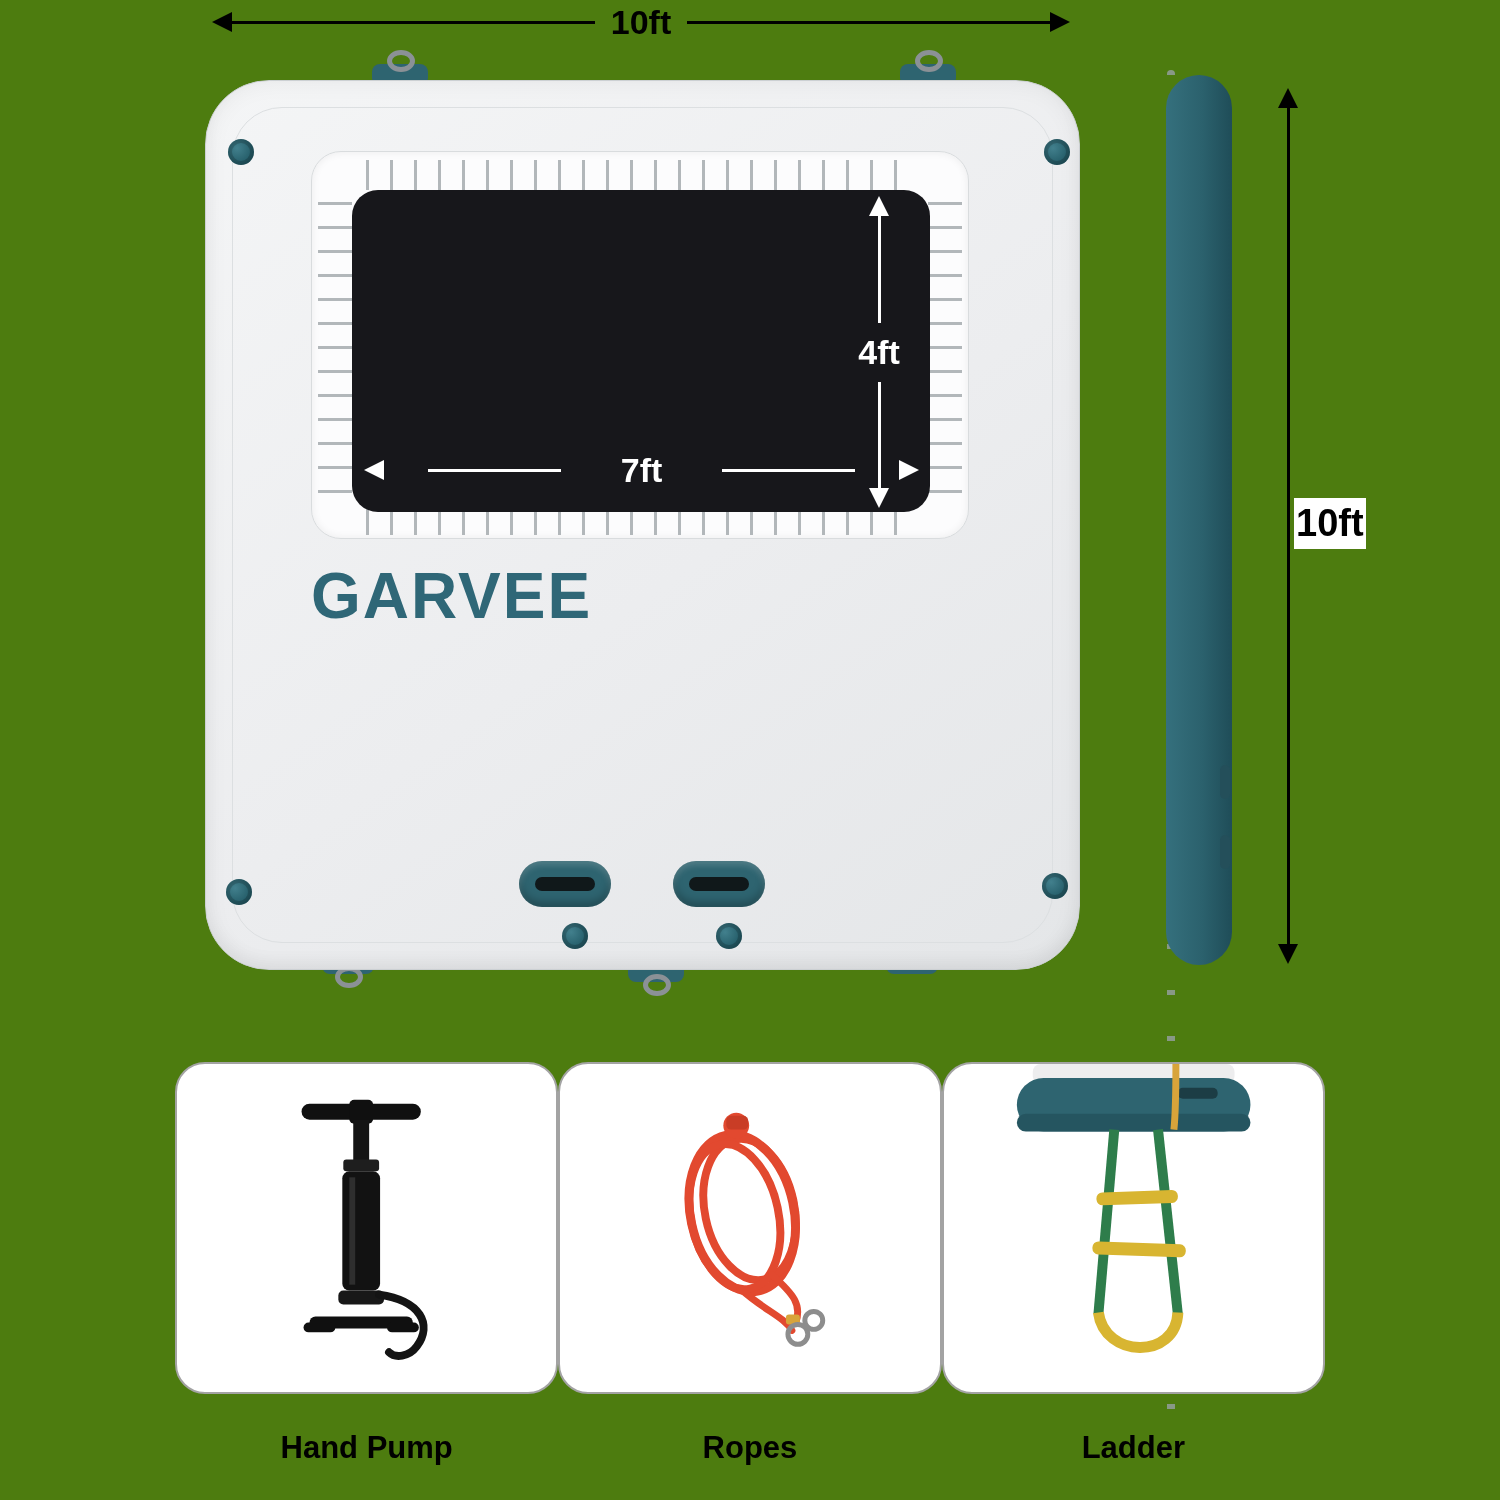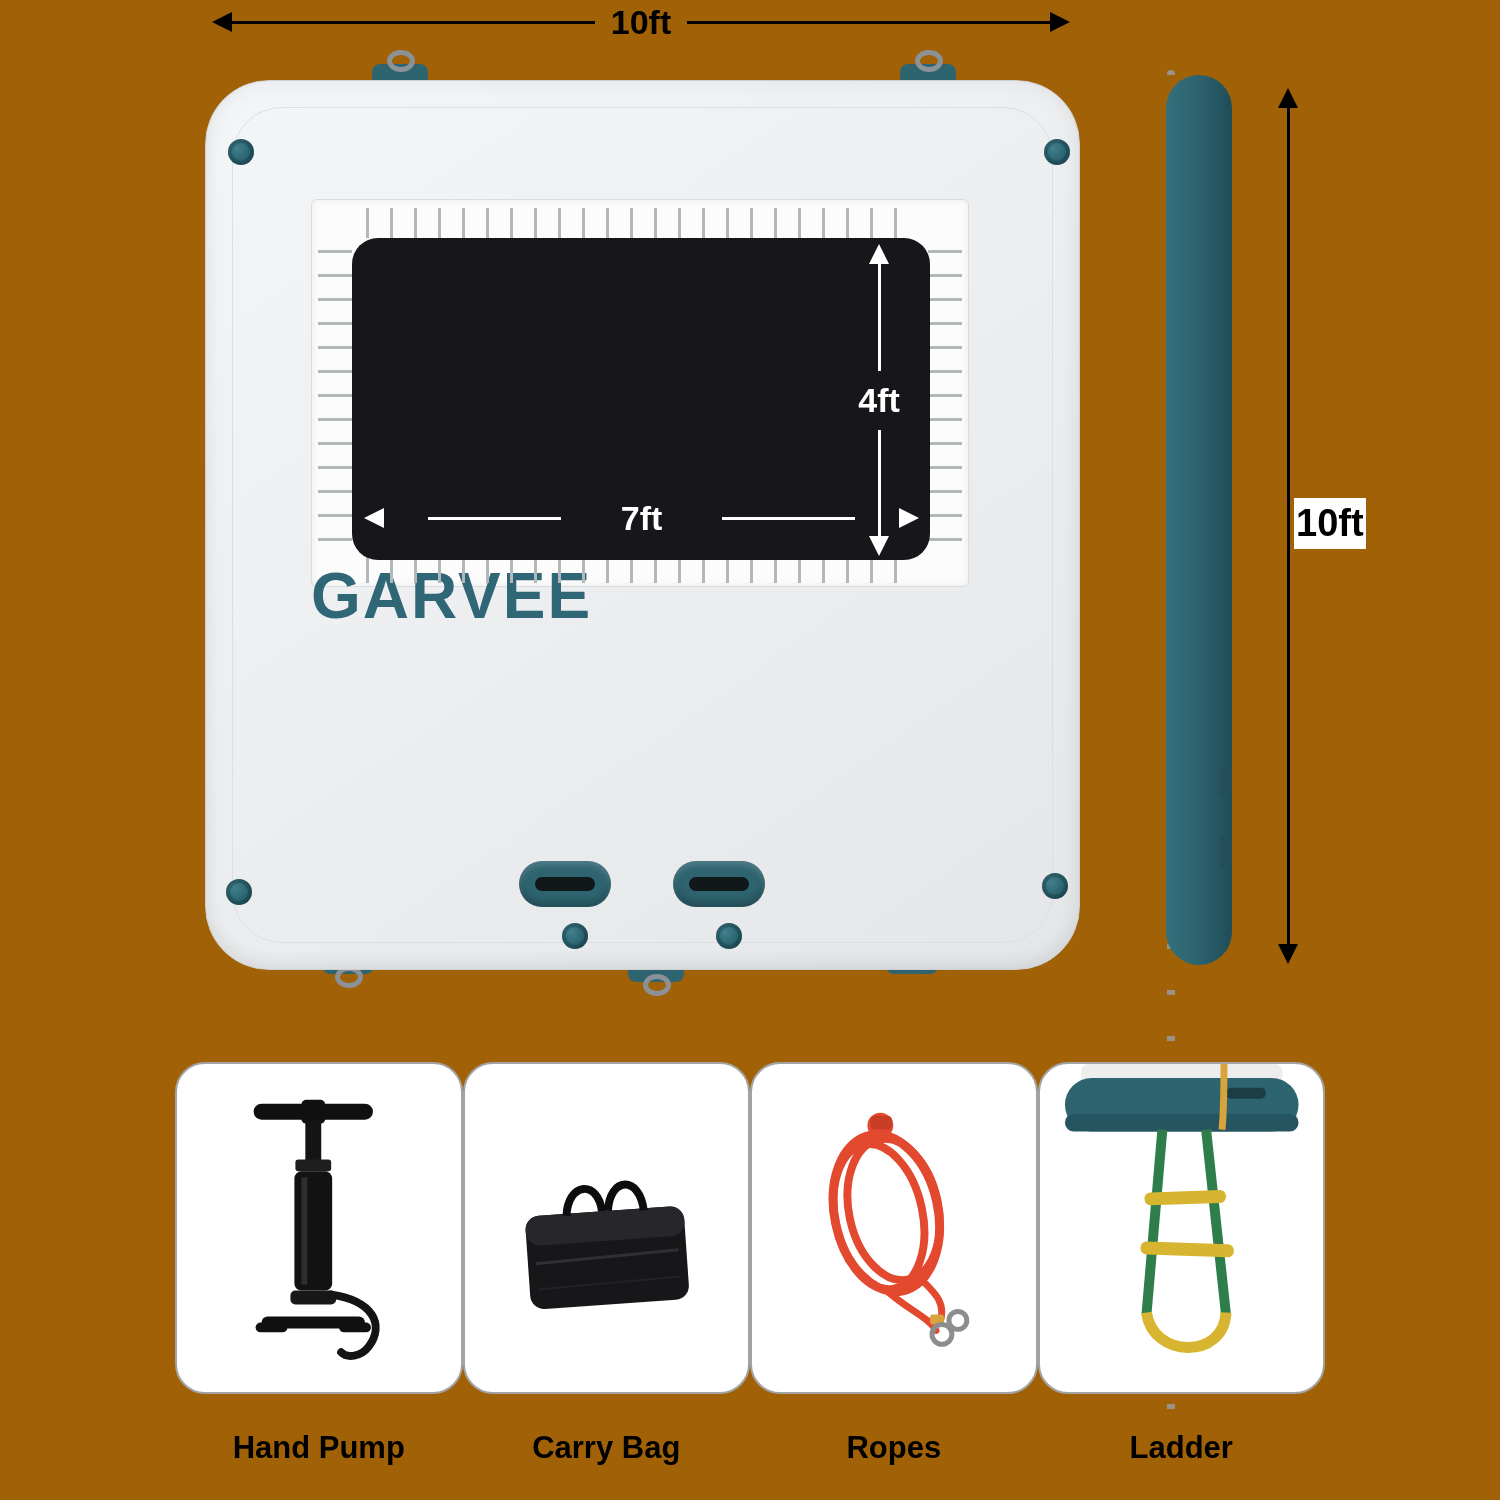--- a/index.html
+++ b/index.html
@@ -1,18 +1,18 @@
 <!DOCTYPE html>
 <html><head>
 <meta charset="utf-8">
 <style>
   * { margin:0; padding:0; box-sizing:border-box; }
   html,body { background:#fff; }
   body { font-family:"Liberation Sans", sans-serif; }
-  .canvas { position:relative; width:1500px; height:1500px; background:#a16207; overflow:hidden; }
+  .canvas { position:relative; width:1500px; height:1500px; background:#4d7c0f; overflow:hidden; }
 
   
   .dim-h { position:absolute; display:flex; align-items:center; }
   .dim-h .line { flex:1; height:3px; background:#000; }
   .dim-h .ah-l { width:0; height:0; border-top:10px solid transparent; border-bottom:10px solid transparent; border-right:20px solid #000; }
   .dim-h .ah-r { width:0; height:0; border-top:10px solid transparent; border-bottom:10px solid transparent; border-left:20px solid #000; }
   .dim-h .lbl { font-size:34px; font-weight:bold; color:#000; margin:0 16px; }
 
   .dim-v { position:absolute; display:flex; flex-direction:column; align-items:center; }
   .dim-v .line { flex:1; width:3px; background:#000; }
@@ -45,23 +45,22 @@
     position:absolute; left:26px; top:26px; right:26px; bottom:26px;
     border:1px solid #dcdfe1; border-radius:50px;
   }
   .valve {
     position:absolute; width:26px; height:26px; border-radius:50%;
     background:radial-gradient(circle at 35% 35%, #42808d, #27606c 60%, #1c4a54);
     box-shadow:inset 0 0 0 4px rgba(0,0,0,0.18);
   }
   .tramp {
     position:absolute; left:105px; top:70px; width:658px; height:388px;
-    background:#fcfcfd; border:1px solid #d9dcde; border-radius:6px;
+    background:#fcfcfd; border:1px solid #d9dcde; border-radius:30px;
     box-shadow:inset 0 0 8px rgba(0,0,0,0.07);
-    margin-top:48px;
   }
   .springs { position:absolute; z-index:1; }
   .springs.top    { left:54px; right:54px; top:8px;  height:30px; background:repeating-linear-gradient(90deg,#b2b7ba 0 3px,transparent 3px 24px); }
   .springs.bottom { left:54px; right:54px; bottom:3px; height:26px; background:repeating-linear-gradient(90deg,#b2b7ba 0 3px,transparent 3px 24px); }
   .springs.left   { top:50px; bottom:38px; left:6px;  width:34px; background:repeating-linear-gradient(180deg,#b2b7ba 0 3px,transparent 3px 24px); }
   .springs.right  { top:50px; bottom:38px; right:6px; width:34px; background:repeating-linear-gradient(180deg,#b2b7ba 0 3px,transparent 3px 24px); }
   .mesh {
     position:absolute; left:40px; top:38px; width:578px; height:322px;
     background:#17171b; border-radius:26px; z-index:2;
   }
@@ -196,35 +195,20 @@
           <rect x="79" y="228" width="46" height="14" rx="5" fill="#181818"></rect>
           <rect x="50" y="254" width="104" height="12" rx="6" fill="#101010"></rect>
           <rect x="44" y="260" width="32" height="10" rx="5" fill="#101010"></rect>
           <rect x="128" y="260" width="32" height="10" rx="5" fill="#101010"></rect>
           <path d="M120 232 C 162 238, 174 262, 158 284 C 150 295, 136 296, 130 290" fill="none" stroke="#141414" stroke-width="8" stroke-linecap="round"></path>
         </svg>
       </div>
       <div class="acc-label">Hand Pump</div>
     </div>
 
-    <div class="acc-item">
-      <div class="acc-card">
-        <svg viewBox="0 0 215 330">
-          <g transform="rotate(-4 107 195)">
-            <rect x="28" y="148" width="160" height="94" rx="14" fill="#17171a"></rect>
-            <rect x="28" y="148" width="160" height="30" rx="14" fill="#26262b"></rect>
-            <path d="M70 150 C 74 116, 104 116, 106 148" fill="none" stroke="#0d0d0f" stroke-width="8"></path>
-            <path d="M112 148 C 116 114, 146 114, 148 150" fill="none" stroke="#0d0d0f" stroke-width="8"></path>
-            <line x1="36" y1="196" x2="180" y2="192" stroke="#2f2f35" stroke-width="3"></line>
-            <line x1="36" y1="222" x2="180" y2="219" stroke="#222227" stroke-width="2"></line>
-          </g>
-        </svg>
-      </div>
-      <div class="acc-label">Carry Bag</div>
-    </div>
 
 
     <div class="acc-item">
       <div class="acc-card">
         <svg viewBox="0 0 215 330">
           <g transform="rotate(-12 100 150)">
             <ellipse cx="100" cy="150" rx="52" ry="80" fill="none" stroke="#e2492f" stroke-width="9"></ellipse>
             <ellipse cx="108" cy="148" rx="45" ry="72" fill="none" stroke="#e2492f" stroke-width="8"></ellipse>
             <ellipse cx="92" cy="152" rx="44" ry="74" fill="none" stroke="#e2492f" stroke-width="8"></ellipse>
           </g>

